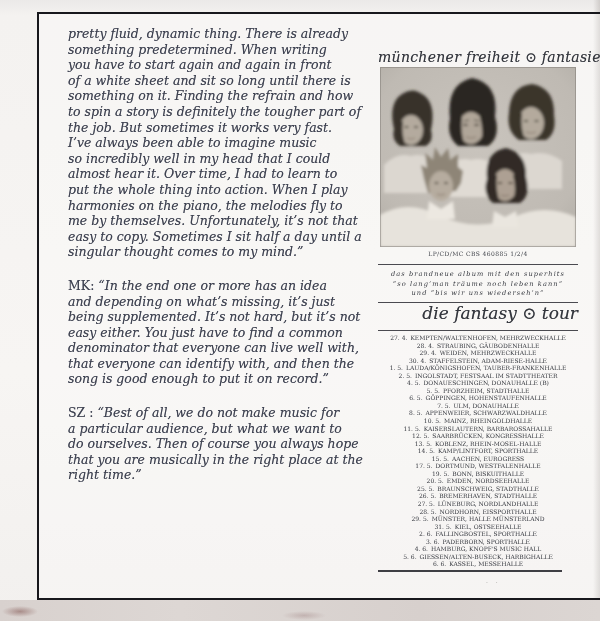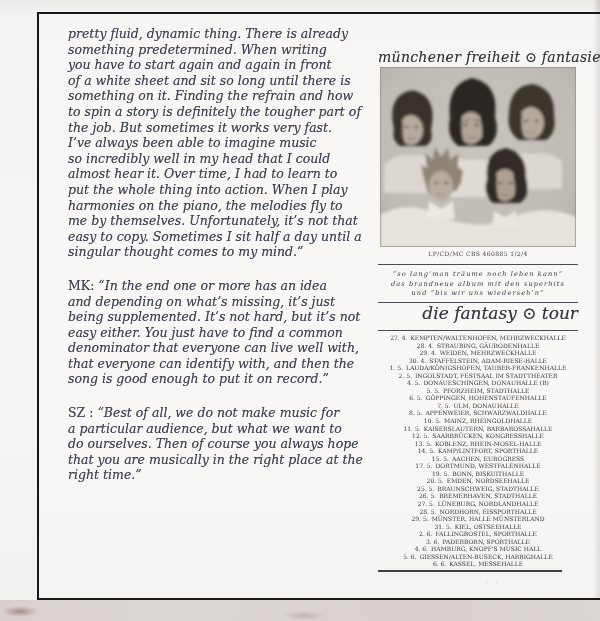--- a/index.html
+++ b/index.html
@@ -149,22 +149,22 @@
       <ellipse cx="130.5" cy="116" rx="2.2" ry="1" fill="#423a30"></ellipse>
       <path d="M121,128 Q125,130 129,128" stroke="#83756a" stroke-width="1.1" fill="none"></path>
       <path d="M114,144 L125,150 L136,144 L138,160 L112,160 Z" fill="#eae6df"></path>
     </g>
     <rect x="0.5" y="0.5" width="195" height="179" fill="none" stroke="rgba(60,55,50,0.25)"></rect>
   </svg>
 
   <div class="catalog">LP/CD/MC CBS 460885 1/2/4</div>
   <div class="rule rule-1"></div>
   <div class="promo">
+    <div>das brandneue album mit den superhits</div>
     <div>“so lang’man träume noch leben kann”</div>
-    <div>das brandneue album mit den superhits</div>
     <div>und “bis wir uns wiederseh’n”</div>
   </div>
   <div class="rule rule-2"></div>
   <div class="tour-title">die fantasy ⊙ tour</div>
   <div class="rule rule-3"></div>
   <div class="tour-list" id="tour-list">
       <div class="tour-row"><span class="tour-date">27. 4.</span><span class="tour-venue">KEMPTEN/WALTENHOFEN, MEHRZWECKHALLE</span></div>
       <div class="tour-row"><span class="tour-date">28. 4.</span><span class="tour-venue">STRAUBING, GÄUBODENHALLE</span></div>
       <div class="tour-row"><span class="tour-date">29. 4.</span><span class="tour-venue">WEIDEN, MEHRZWECKHALLE</span></div>
       <div class="tour-row"><span class="tour-date">30. 4.</span><span class="tour-venue">STAFFELSTEIN, ADAM-RIESE-HALLE</span></div>

